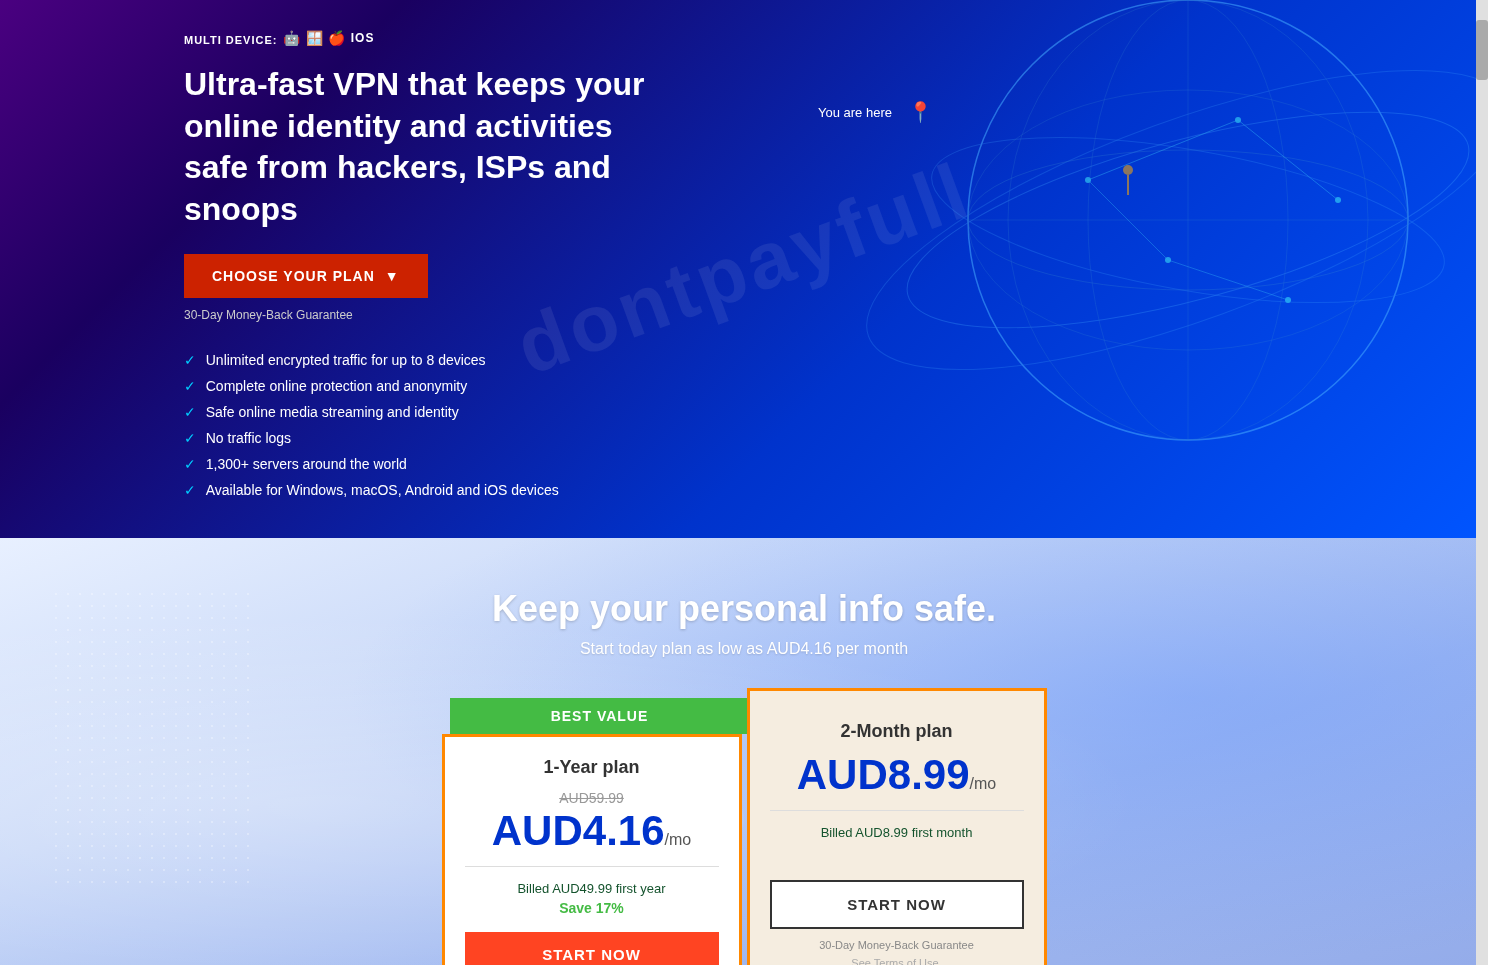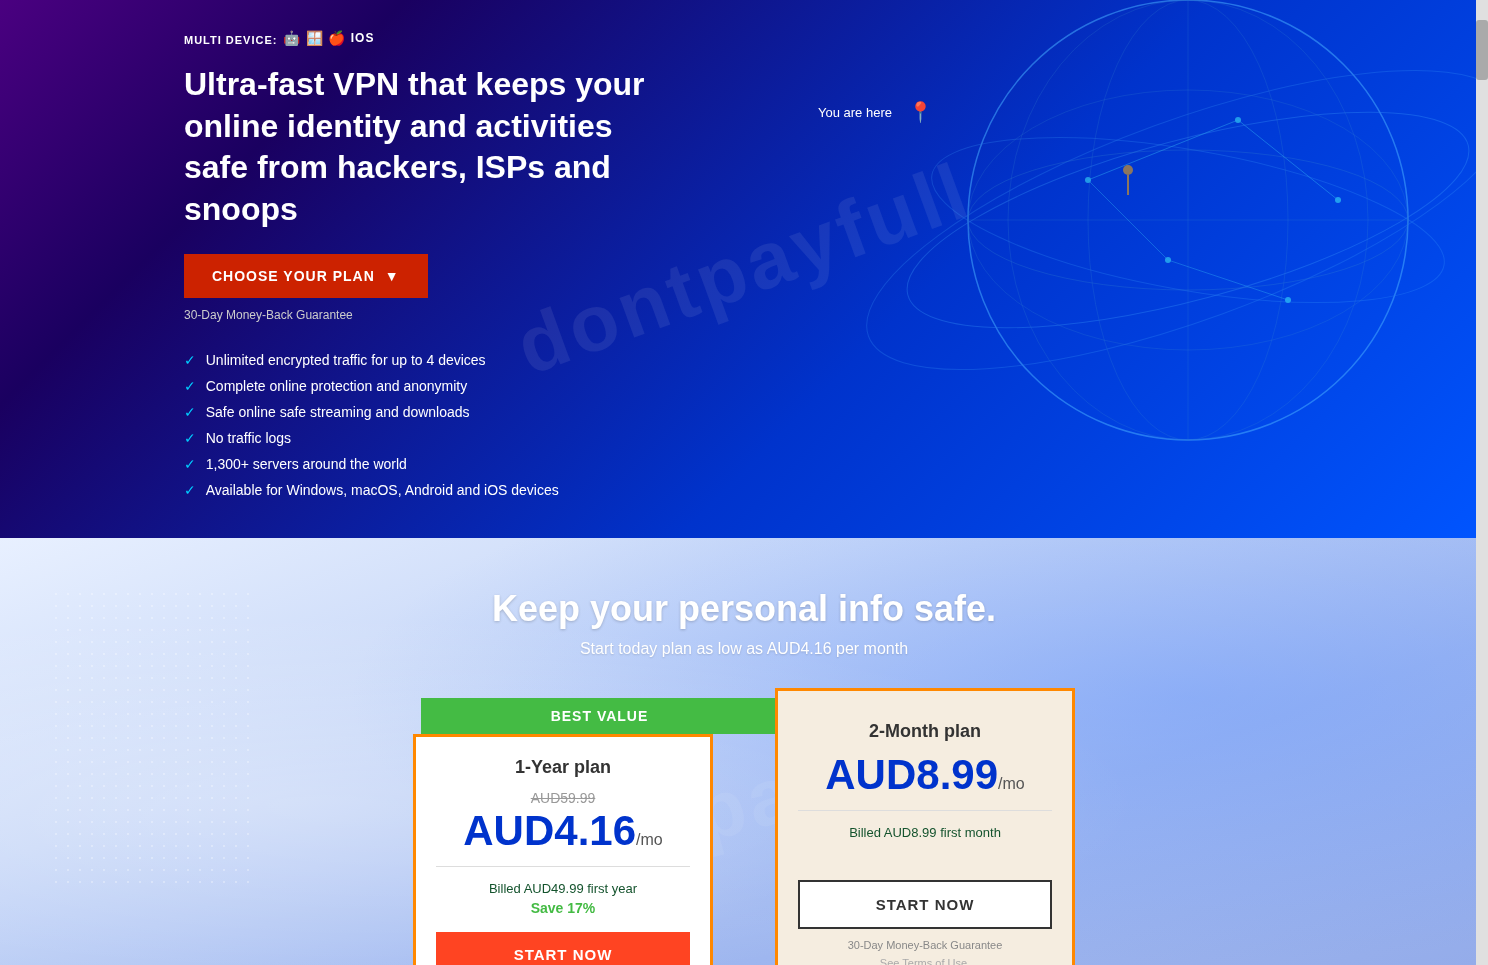--- a/index.html
+++ b/index.html
@@ -198,21 +198,21 @@
     }
 
     .best-value-badge {
       background: #44bb44;
       color: #fff;
       font-size: 14px;
       font-weight: bold;
       letter-spacing: 1px;
       text-transform: uppercase;
       padding: 10px 0;
-      width: 357px;
+      width: 300px;
       text-align: center;
       margin-left: 8px;
     }
 
     .plan-card-1year {
       width: 300px;
       background: #fff;
       border: 3px solid #ff8800;
       padding: 20px 20px 20px;
       text-align: center;
@@ -413,29 +413,29 @@
 
       <button class="choose-plan-btn">
         <span>CHOOSE YOUR PLAN</span>
         <span>▼</span>
       </button>
       <div class="money-back">30-Day Money-Back Guarantee</div>
 
       <ul class="features-list">
         <li>
           <span class="check-icon">✓</span>
-          <span>Unlimited encrypted traffic for up to 4 devices</span>
+          <span>Unlimited encrypted traffic for up to 8 devices</span>
         </li>
         <li>
           <span class="check-icon">✓</span>
           <span>Complete online protection and anonymity</span>
         </li>
         <li>
           <span class="check-icon">✓</span>
-          <span>Safe online safe streaming and downloads</span>
+          <span>Safe online media streaming and identity</span>
         </li>
         <li>
           <span class="check-icon">✓</span>
           <span>No traffic logs</span>
         </li>
         <li>
           <span class="check-icon">✓</span>
           <span>1,300+ servers around the world</span>
         </li>
         <li>

